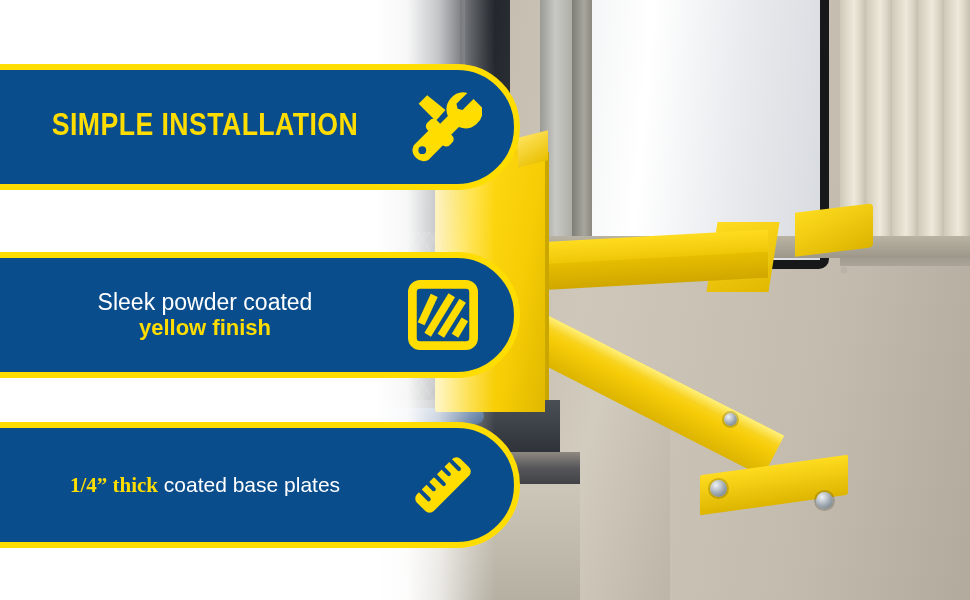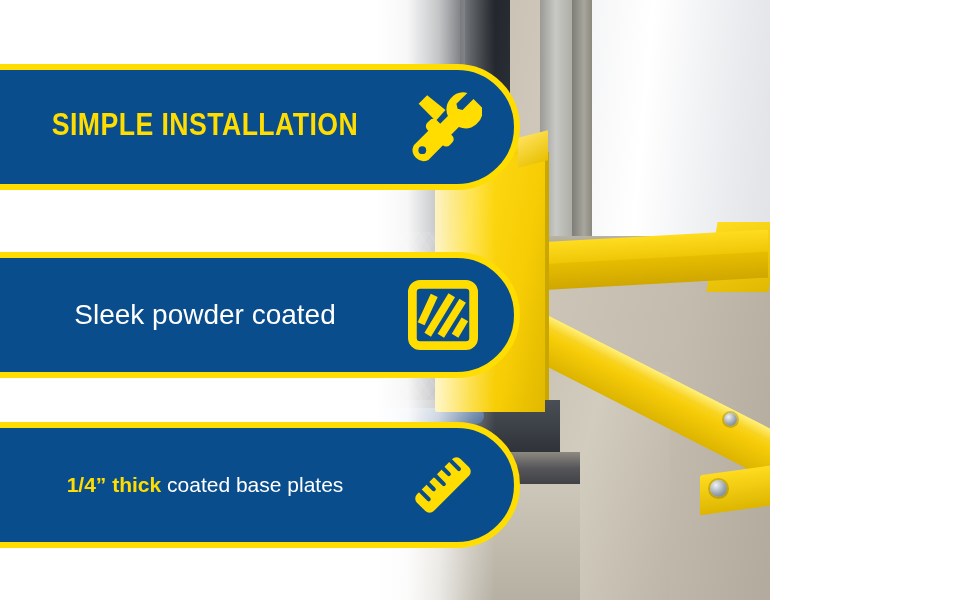--- a/index.html
+++ b/index.html
@@ -2,21 +2,21 @@
 <html><head>
 <meta charset="utf-8">
 <style>
   html, body {
     margin: 0;
     padding: 0;
     background: #ffffff;
   }
   #stage {
     position: relative;
-    width: 770px;
+    width: 970px;
     height: 600px;
     overflow: hidden;
     background: #ffffff;
     font-family: "Liberation Sans", sans-serif;
   }
 
   
   .photo {
     position: absolute;
     inset: 0 0 0 340px;
@@ -236,23 +236,23 @@
     transform-origin: center;
     white-space: nowrap;
     margin-bottom: 4px;
   }
   .subline {
     font-size: 21px;
     font-weight: normal;
     color: #ffffff;
     white-space: nowrap;
   }
-  .line-white { color: #ffffff; font-size: 28px; }
+  .line-white { color: #ffffff; font-size: 23px; }
   .line-yellow { color: #ffdd00; font-weight: bold; font-size: 22px; }
-  .em-yellow { color: #ffdd00; font-weight: bold; }
+  .em-yellow { color: #ffdd00; font-weight: bold; font-family: Liberation Serif, serif; }
 
   .banner-icon {
     flex: 0 0 auto;
     width: 86px;
     height: 86px;
     display: flex;
     align-items: center;
     justify-content: center;
     margin-left: 10px;
   }
@@ -319,20 +319,21 @@
 
         <path d="M55 12 a13 13 0 0 0 -17 17 L22 45 l-4 4 a7 7 0 0 0 10 10 l4 -4 16 -16 a13 13 0 0 0 17 -17 l-8 8 -9 -2 -2 -9 Z" opacity="0"></path>
         <path d="M57 9 L48 18 L44 17 L43 13 L52 4 a14 14 0 0 0 -16 19 L25 34 l9 9 11 -11 a14 14 0 0 0 19 -16 Z"></path>
       </svg>
     </div>
   </div>
 
   <div class="banner banner-2">
     <div class="banner-text">
       <div class="line-white">Sleek powder coated</div>
+      <div class="line-yellow">yellow finish</div>
     </div>
     <div class="banner-icon">
       <svg width="70" height="70" viewBox="0 0 64 64" aria-hidden="true">
         <rect x="4" y="4" width="56" height="56" rx="7" ry="7" fill="none" stroke="#ffdd00" stroke-width="8"></rect>
         <g stroke="#ffdd00" stroke-width="7" stroke-linecap="butt">
           <line x1="12" y1="40" x2="24" y2="14"></line>
           <line x1="18" y1="50" x2="40" y2="14"></line>
           <line x1="30" y1="51" x2="50" y2="19"></line>
           <line x1="43" y1="51" x2="52" y2="36"></line>
         </g>

